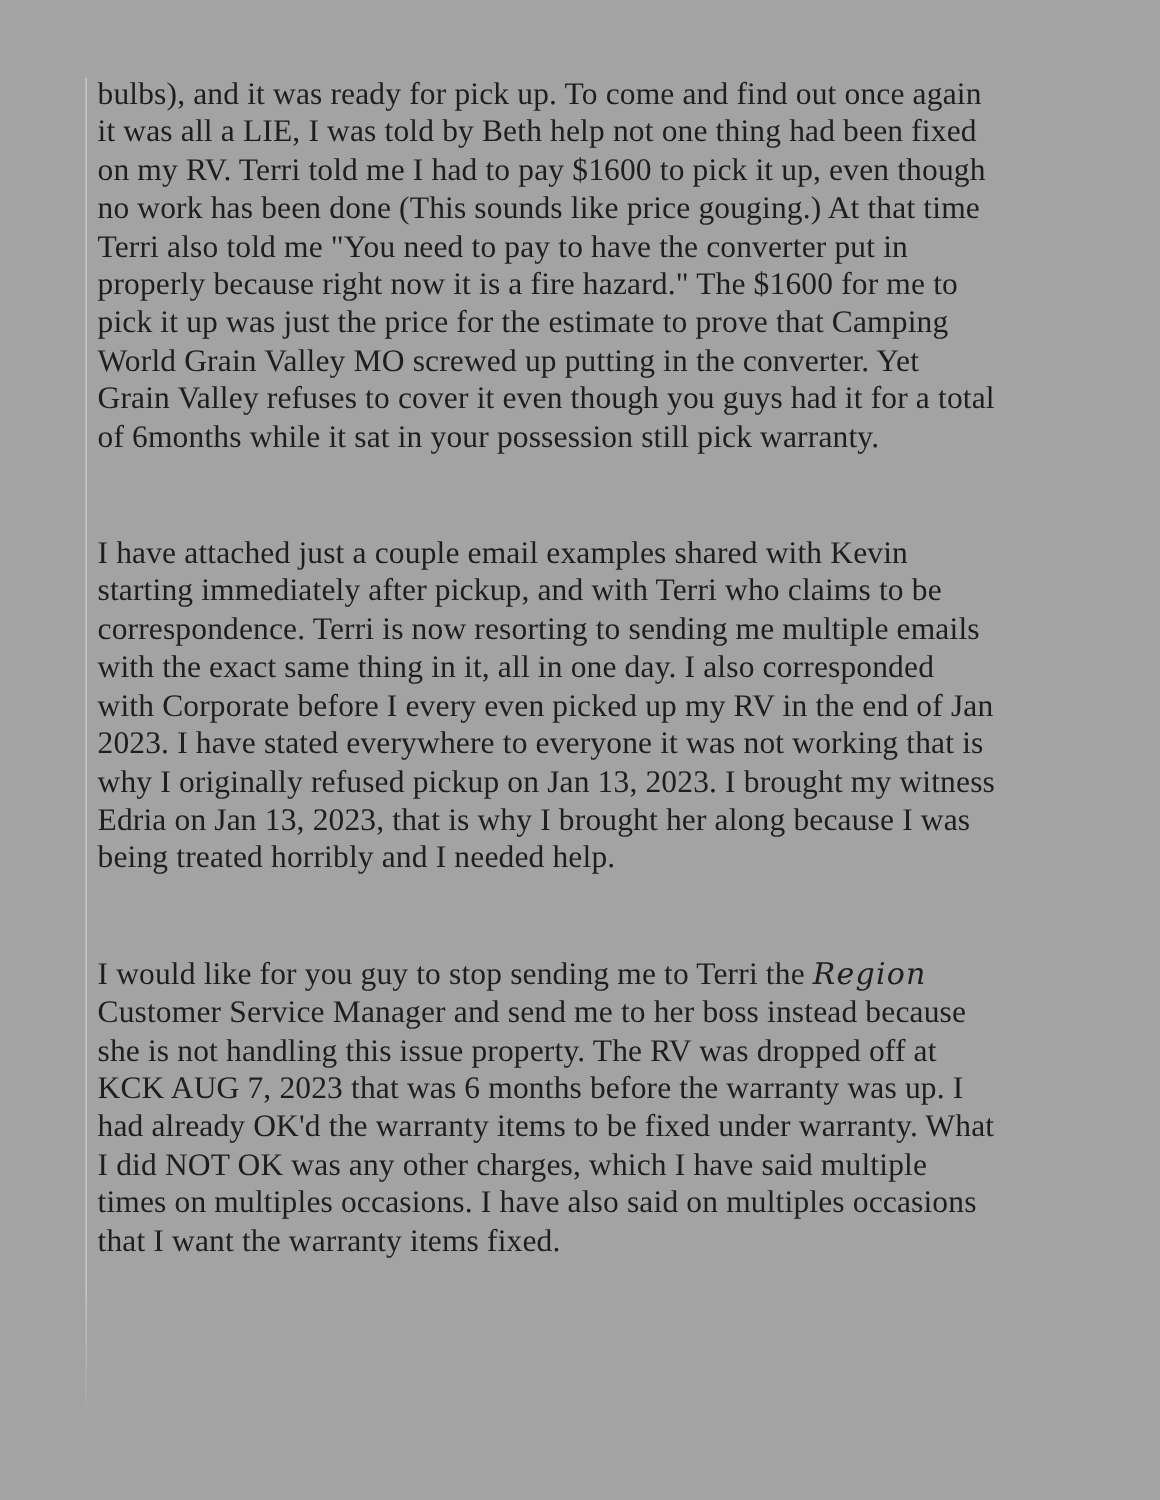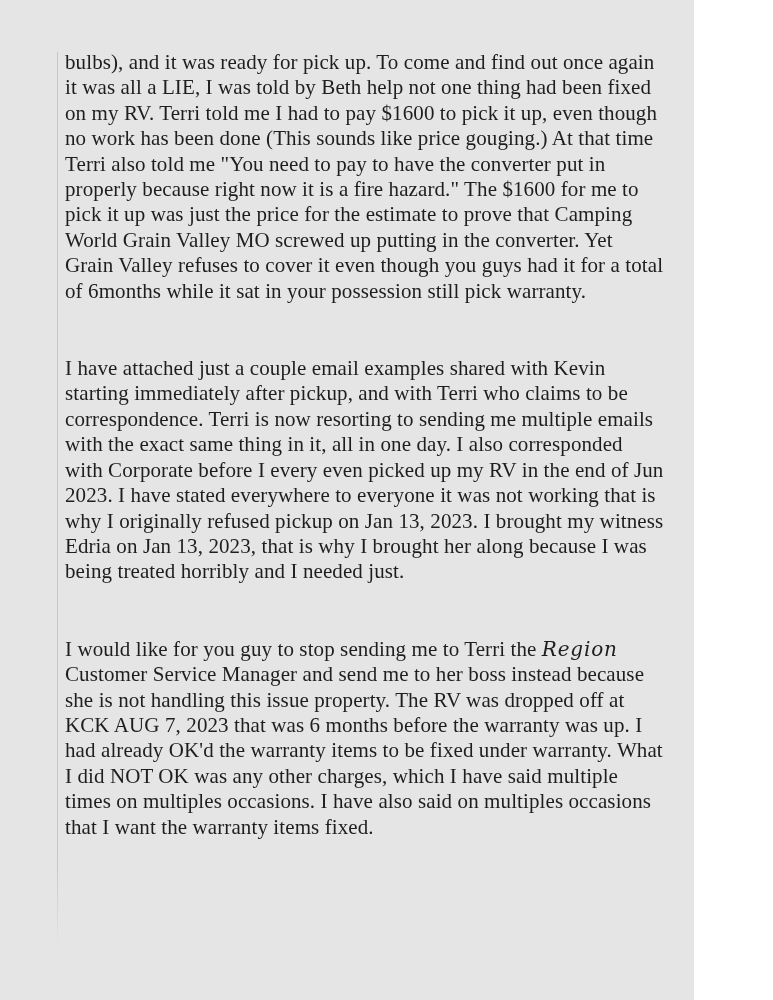--- a/index.html
+++ b/index.html
@@ -2,23 +2,23 @@
 <html><head>
 <meta charset="utf-8">
 <style>
   html, body {
     margin: 0;
     padding: 0;
     background: #ffffff;
   }
   .page {
     position: relative;
-    width: 694px;
+    width: 773px;
     height: 1000px;
-    background: #e5e5e5;
+    background: #a3a3a3;
     overflow: hidden;
     font-family: "Liberation Serif", "DejaVu Serif", serif;
     color: #1e1e1e;
   }
   .left-rule {
     position: absolute;
     left: 57px;
     top: 52px;
     width: 1px;
     height: 896px;
@@ -65,25 +65,25 @@
         <div class="line">pick it up was just the price for the estimate to prove that Camping</div>
         <div class="line">World Grain Valley MO screwed up putting in the converter. Yet</div>
         <div class="line">Grain Valley refuses to cover it even though you guys had it for a total</div>
         <div class="line">of 6months while it sat in your possession still pick warranty.</div>
       </div>
       <div class="para">
         <div class="line">I have attached just a couple email examples shared with Kevin</div>
         <div class="line">starting immediately after pickup, and with Terri who claims to be</div>
         <div class="line">correspondence. Terri is now resorting to sending me multiple emails</div>
         <div class="line">with the exact same thing in it, all in one day. I also corresponded</div>
-        <div class="line">with Corporate before I every even picked up my RV in the end of Jun</div>
+        <div class="line">with Corporate before I every even picked up my RV in the end of Jan</div>
         <div class="line">2023. I have stated everywhere to everyone it was not working that is</div>
         <div class="line">why I originally refused pickup on Jan 13, 2023. I brought my witness</div>
         <div class="line">Edria on Jan 13, 2023, that is why I brought her along because I was</div>
-        <div class="line">being treated horribly and I needed just.</div>
+        <div class="line">being treated horribly and I needed help.</div>
       </div>
       <div class="para">
         <div class="line"><span>I would like for you guy to stop sending me to Terri the </span><span class="alt-font">Region</span></div>
         <div class="line">Customer Service Manager and send me to her boss instead because</div>
         <div class="line">she is not handling this issue property. The RV was dropped off at</div>
         <div class="line">KCK AUG 7, 2023 that was 6 months before the warranty was up. I</div>
         <div class="line">had already OK'd the warranty items to be fixed under warranty. What</div>
         <div class="line">I did NOT OK was any other charges, which I have said multiple</div>
         <div class="line">times on multiples occasions. I have also said on multiples occasions</div>
         <div class="line">that I want the warranty items fixed.</div>

